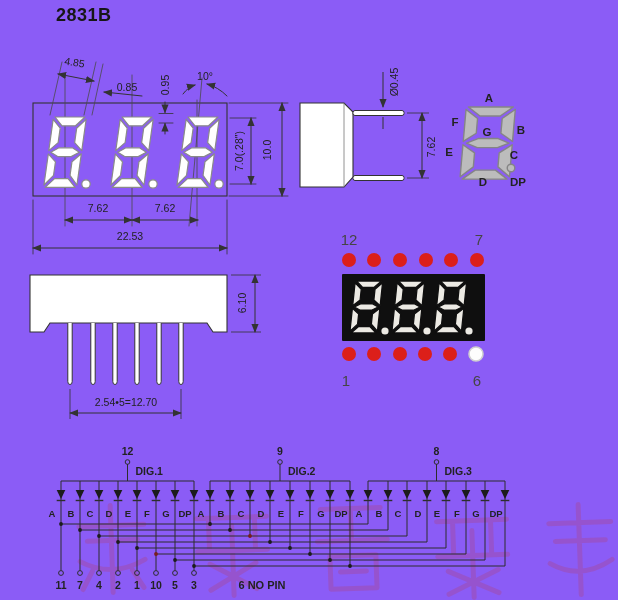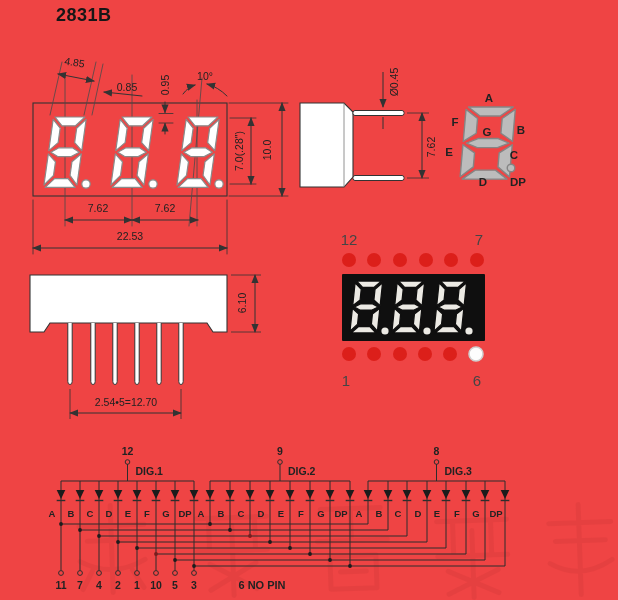--- a/index.html
+++ b/index.html
@@ -1,16 +1,16 @@
 <!DOCTYPE html>
 <html><head>
 <meta charset="utf-8">
 <style>
   html,body{margin:0;padding:0;background:#e8e8e8;}
-  .stage{width:618px;height:600px;position:relative;background:#ef4444;overflow:hidden;
+  .stage{width:618px;height:600px;position:relative;background:#8b5cf6;overflow:hidden;
          font-family:"Liberation Sans", sans-serif;}
   svg text{font-family:"Liberation Sans", sans-serif; fill:#222; user-select:none;}
   .dimtxt{font-size:10.5px;}
   .ttl{font-size:18px;font-weight:bold;letter-spacing:.5px;fill:#161616;}
   .photonum{font-size:15px;fill:#454545;}
   .note{font-size:11px;font-weight:bold;}
 </style>
 </head>
 <body>
 

